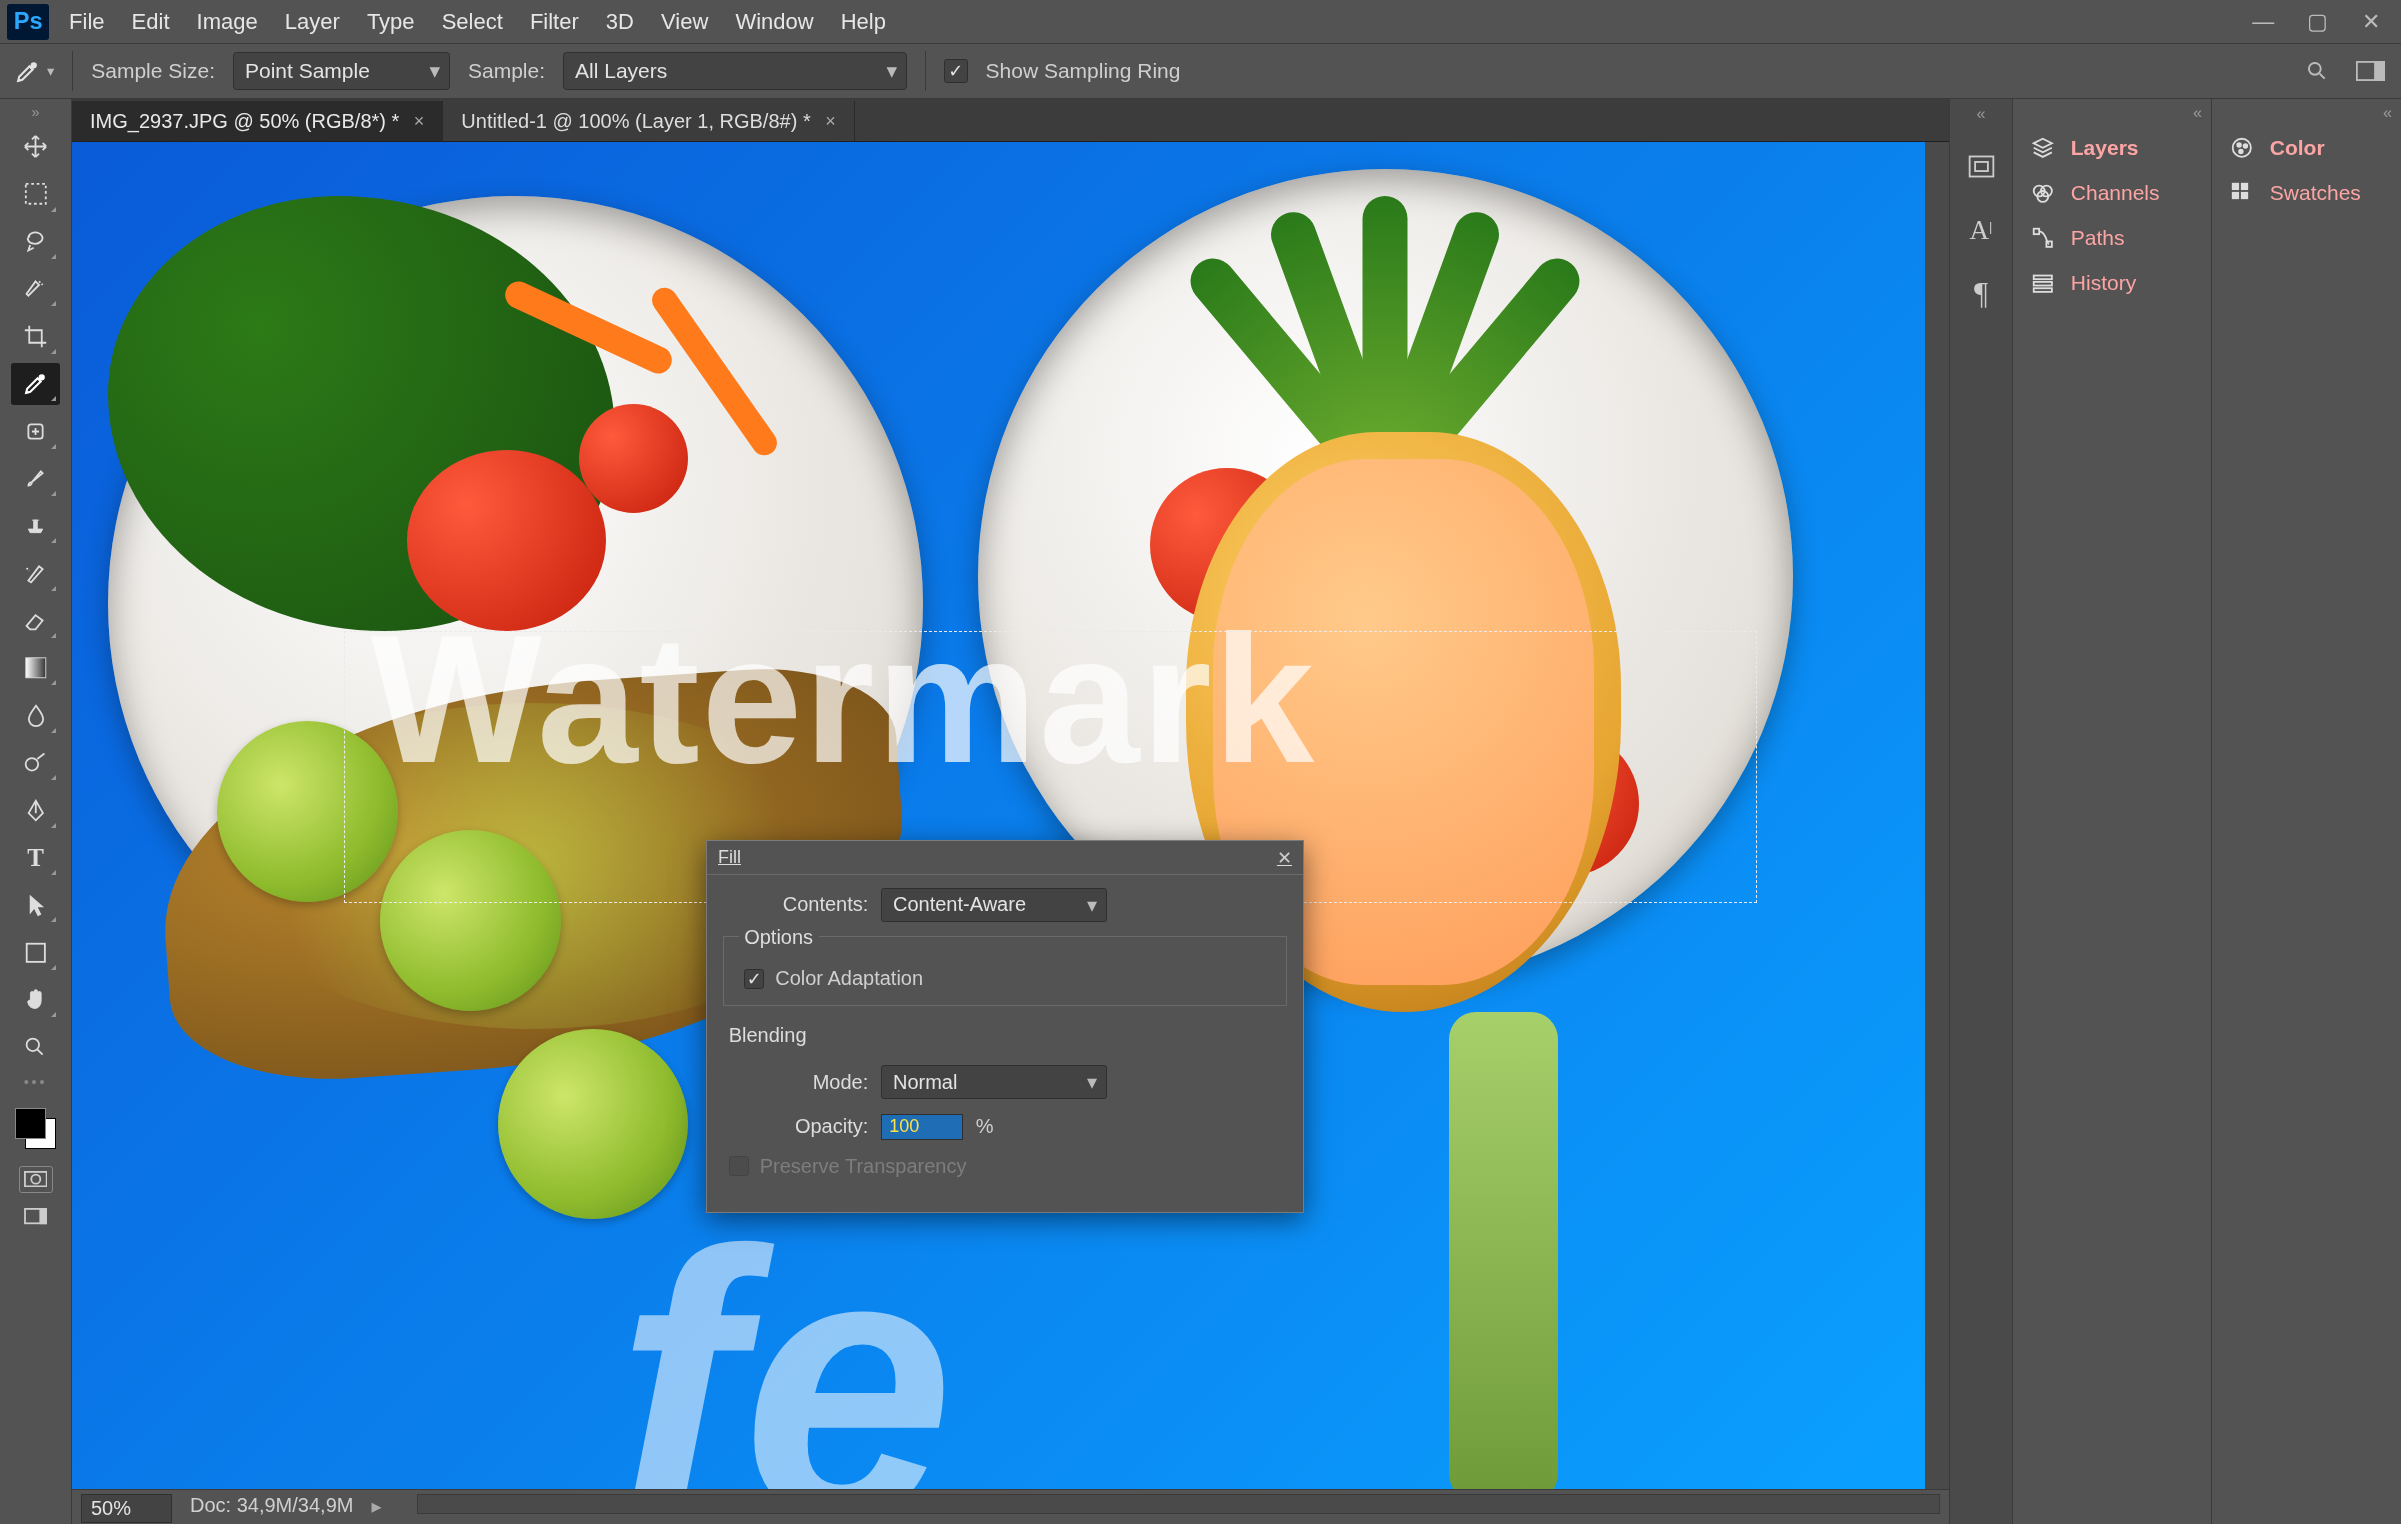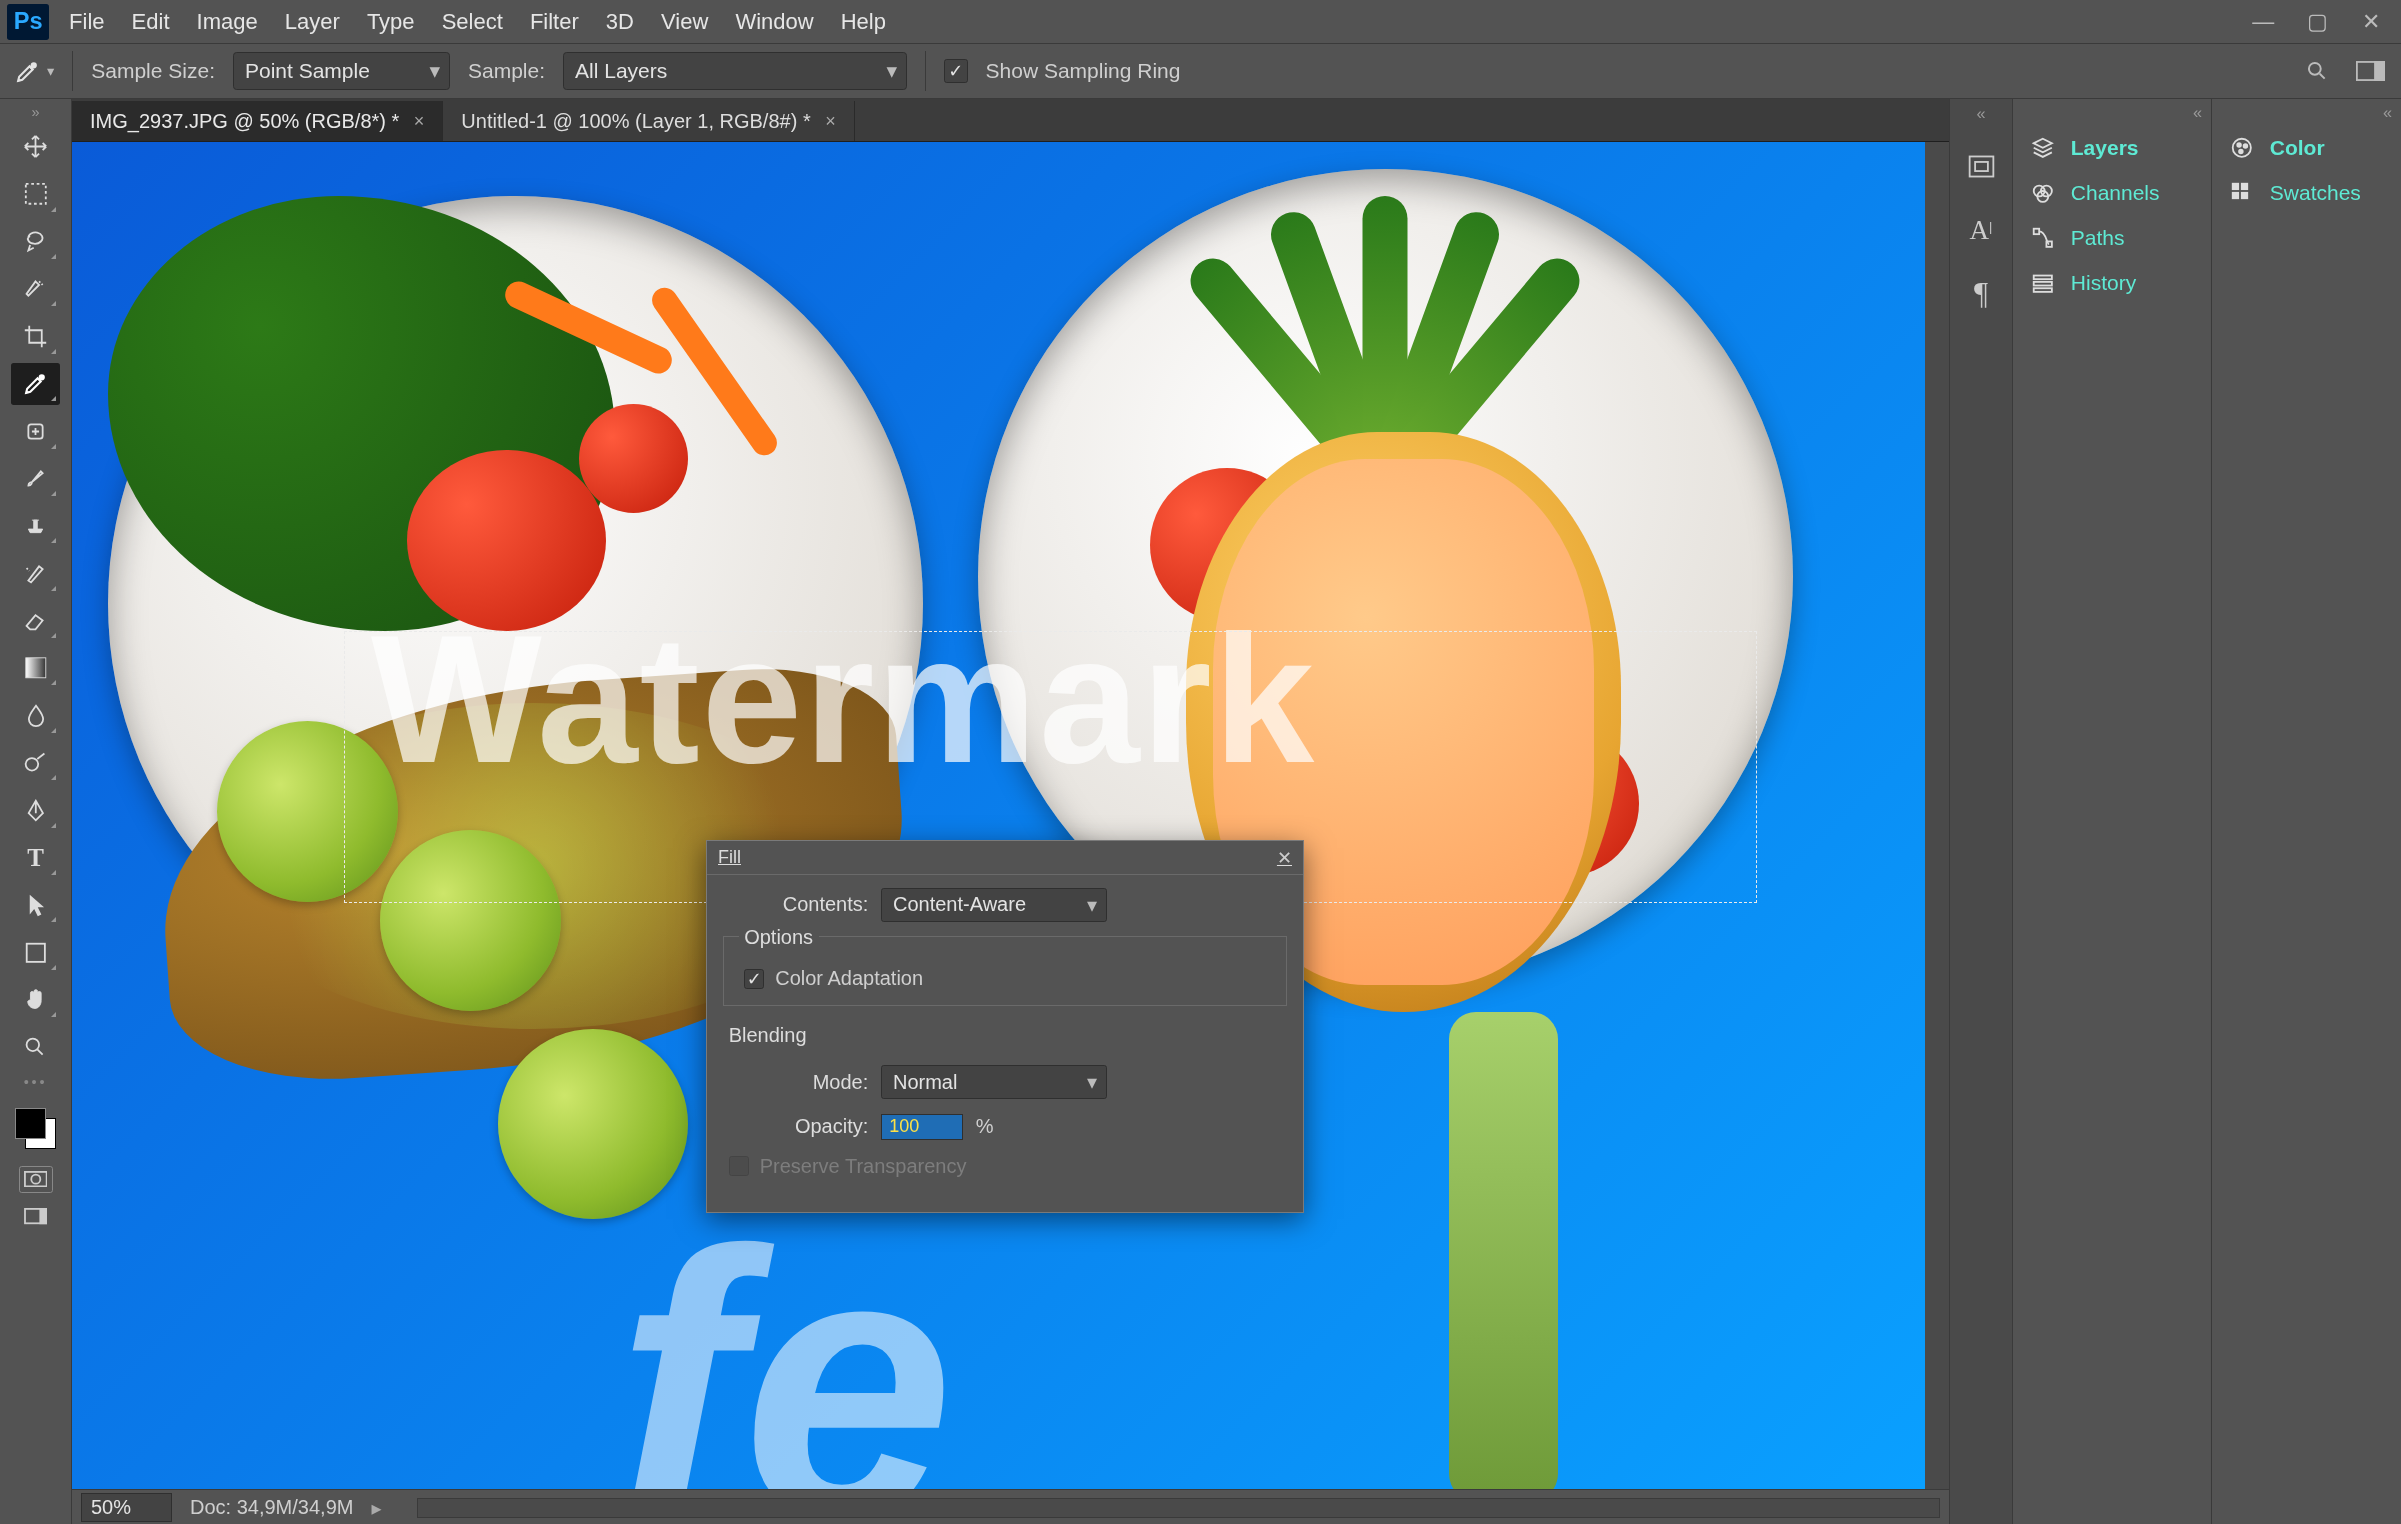--- a/index.html
+++ b/index.html
@@ -78,33 +78,33 @@
   .pineapple .fill { position:absolute; inset:27px; background: radial-gradient(circle at 40% 30%, #ffca8a, #ff9d5a); border-radius:40%; }
   .plate.right .tomR1 { width:145px; height:145px; left:516px; top:562px; }
   .plate.right .tomR2 { width:154px; height:154px; left:172px; top:299px; }
   .stalk { position:absolute; left:1377px; top:870px; width:109px; height:489px; background:linear-gradient(#a7d06b,#6e9a38); border-radius:27px; }
   .bigtext { position:absolute; left:544px; top:1024px; font-size:380px; font-weight:700; color:rgba(255,255,255,0.55); font-style:italic; pointer-events:none; }
 
   .selection { position:absolute; border:1.8px dashed #eaeaea; background:rgba(0,0,0,0); }
   .watermark-text { position:absolute; font-size:181px; font-weight:700; color:rgba(255,255,255,0.7); letter-spacing:1.8px; pointer-events:none; }
 
   .scrolltrack-v { width:23.6px; background:#4a4a4a; }
-  .statusbar { height:36px; background:#535353; border-top:0.9px solid #3a3a3a; display:flex; align-items:center; padding:12px 9px; gap:18px; font-size:20px; }
+  .statusbar { height:36px; background:#535353; border-top:0.9px solid #3a3a3a; display:flex; align-items:flex-start; padding:4px 9px; gap:18px; font-size:20px; }
   .statusbar input { background:#434343; border:0.9px solid #2f2f2f; color:#e3e3e3; padding:1.8px 9px; width:91px; font-size:20px; }
   .scrolltrack-h { flex:1; height:20px; background:#4a4a4a; margin-left:18px; border:0.9px solid #3a3a3a; }
 
   
   .collapsed-panels { width:63px; background:#4a4a4a; border-left:0.9px solid #3a3a3a; display:flex; flex-direction:column; align-items:center; padding-top:5.4px; gap:23.6px; }
   .collapsed-panels .tog { font-size:16.3px; color:#999; }
   .collapsed-panels .picon { width:40px; height:40px; display:flex; align-items:center; justify-content:center; color:#ccc; font-size:27px; }
 
   
   .panelcol { width:199px; background:#535353; border-left:0.9px solid #3a3a3a; display:flex; flex-direction:column; }
   .panelcol .tog { font-size:16.3px; color:#999; text-align:right; padding:3.6px 9px; }
-  .panel-item { display:flex; align-items:center; gap:14.5px; padding:9px 16.3px; font-size:21px; color:#5eead4; }
+  .panel-item { display:flex; align-items:center; gap:14.5px; padding:9px 16.3px; font-size:21px; color:#fca5a5; }
   .panel-item.bold { font-weight:700; }
   .panel-item .pi-icon { width:27px; height:27px; display:flex; align-items:center; justify-content:center; color:#ddd; }
 
   .panelcol2 { width:190px; background:#535353; border-left:0.9px solid #3a3a3a; display:flex; flex-direction:column; }
   .panelcol2 .tog { font-size:16.3px; color:#999; text-align:right; padding:3.6px 9px; }
 
   
   .dialog { position:absolute; background:#535353; border:0.9px solid #7a7a7a; box-shadow:0 7.2px 27px rgba(0,0,0,0.5); }
   .dialog .titlebar { height:34px; background:#535353; border-bottom:0.9px solid #6a6a6a; display:flex; align-items:center; padding:0 11px; font-size:18px; color:#ddd;text-decoration:underline; }
   .dialog .titlebar .dclose { margin-left:auto; color:#ccc; font-size:18px; }

